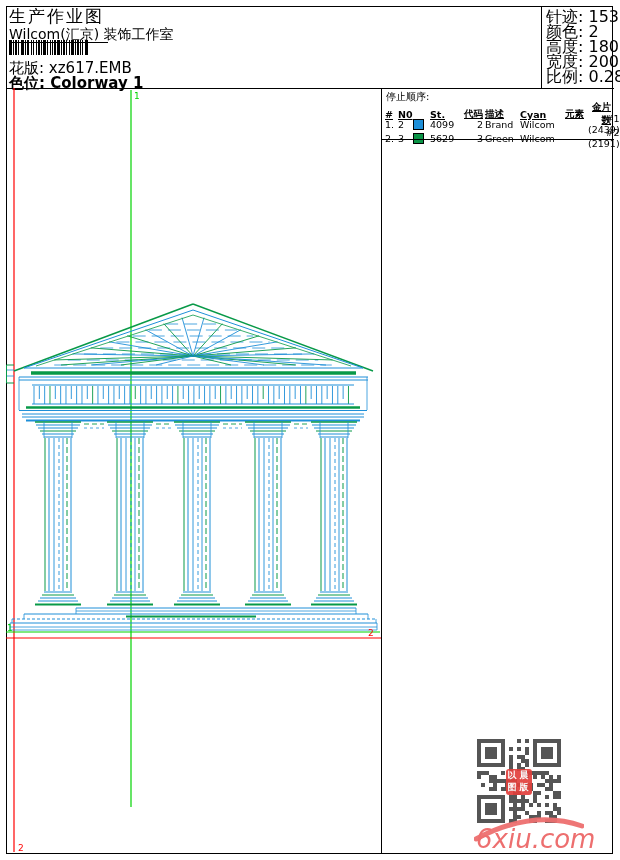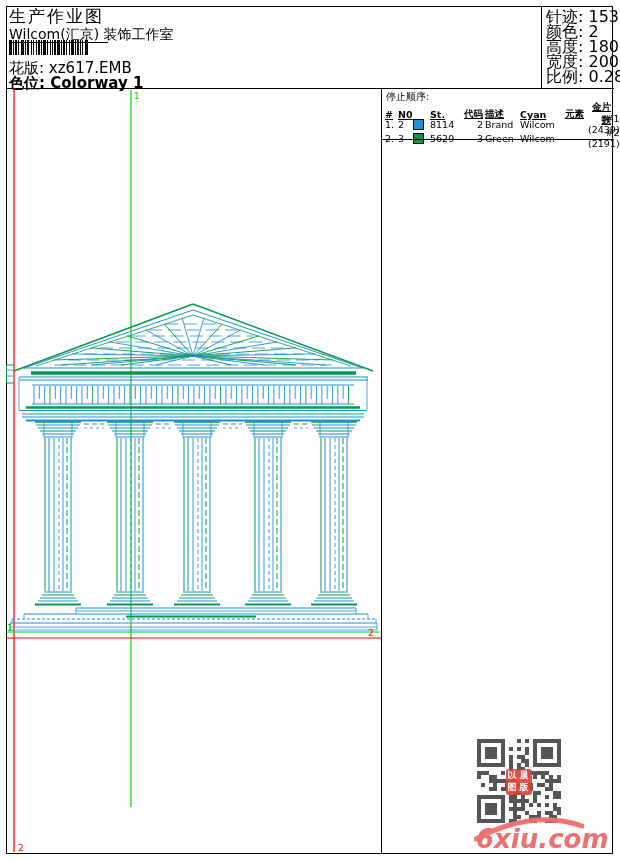--- a/index.html
+++ b/index.html
@@ -22,21 +22,21 @@
   .seq-head span{text-decoration:underline;}
   .seq-row{height:14px;}
   .cell-r{text-align:right;padding-right:2px;}
   .swatch{width:11px;height:11px;border:1px solid #000;box-sizing:border-box;}
   .table-bottom{position:absolute;left:381px;top:139px;width:233px;height:1px;background:#000;}
   .qr{position:absolute;left:477px;top:739px;width:84px;height:84px;}
   .seal{position:absolute;left:506px;top:769px;width:26px;height:26px;background:#e2403c;border-radius:3px;
         display:grid;grid-template-columns:12px 12px;grid-template-rows:12px 12px;place-items:center;opacity:.92;}
   .seal span{color:#fff;font-size:9px;line-height:10px;font-weight:bold;}
   .wm{position:absolute;left:474px;top:820px;width:110px;height:36px;}
-  .wm-text{position:absolute;left:2px;top:4px;font-size:26px;font-weight:bold;font-style:italic;
+  .wm-text{position:absolute;left:2px;top:4px;font-size:26px;font-weight:normal;font-style:italic;
            letter-spacing:0px;color:#ed6f6f;}
   svg text{font-family:"DejaVu Sans",sans-serif;}
 </style>
 </head>
 <body>
 
 <div class="page">
 
   <div class="outer-border"></div>
 
@@ -102,21 +102,21 @@
       <span class="cell-r">代码</span>
       <span>描述</span>
       <span>Cyan</span>
       <span>元素</span>
       <span class="cell-r">金片数</span>
     </div>
     <div class="seq-grid seq-row">
       <span>1.</span>
       <span>2</span>
       <span class="swatch" style="background-color: rgb(30, 143, 216);"></span>
-      <span>8114</span>
+      <span>4099</span>
       <span class="cell-r">2</span>
       <span>Brand</span>
       <span>Wilcom</span>
       <span></span>
       <span class="cell-r">#1 (2439)</span>
     </div>
     <div class="seq-grid seq-row">
       <span>2.</span>
       <span>3</span>
       <span class="swatch" style="background-color: rgb(10, 148, 70);"></span>

